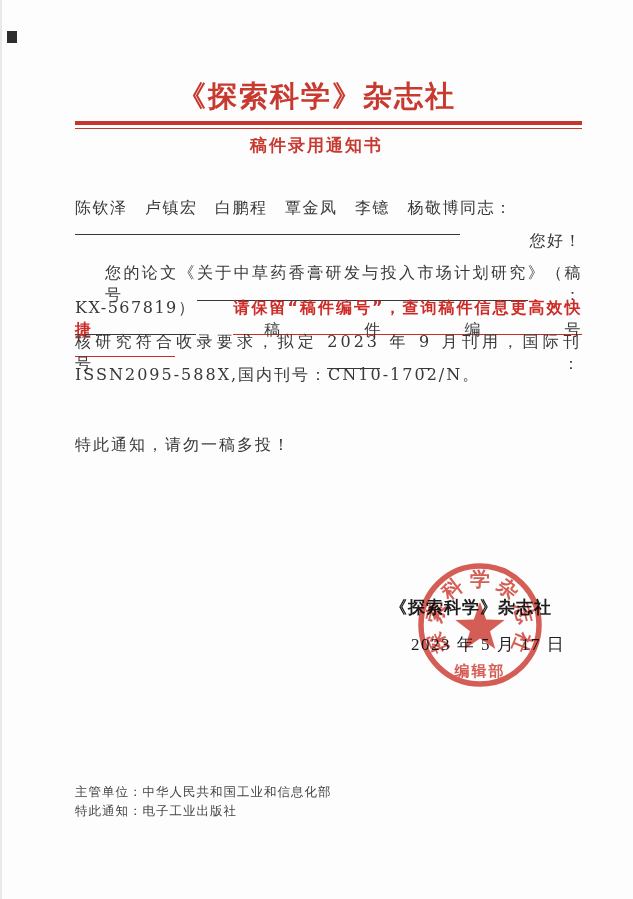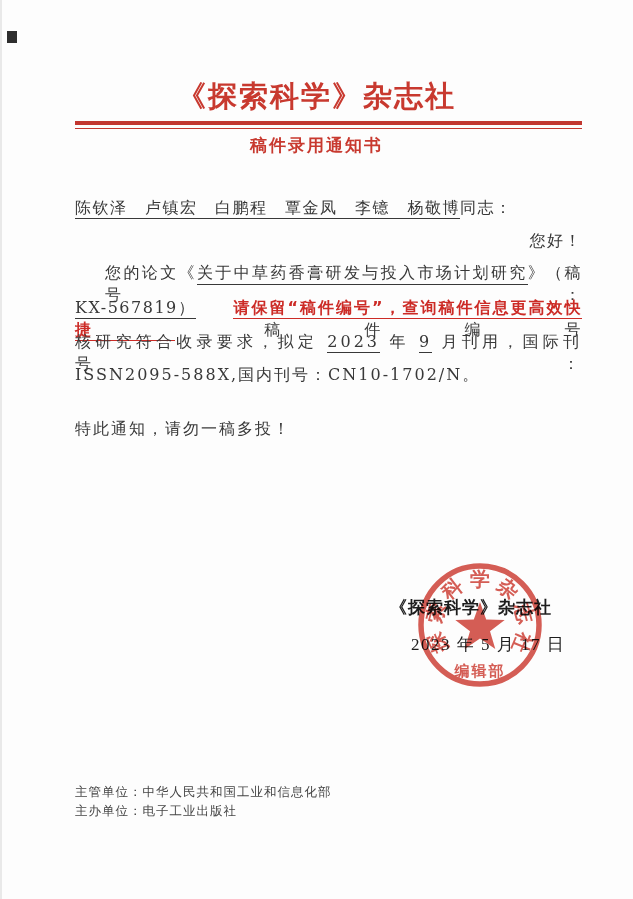--- a/index.html
+++ b/index.html
@@ -25,30 +25,30 @@
   .doc-title{
     left:0;top:134px;width:633px;text-align:center;
     font-family:"DejaVu Sans","Liberation Sans",sans-serif;
     font-weight:bold;font-size:17px;color:#c8392f;letter-spacing:2px;
   }
   .bodyline{
     left:75px;width:507px;height:22px;font-size:16px;line-height:22px;
     white-space:nowrap;letter-spacing:1.5px;
   }
   .just{white-space:normal;text-align:justify;text-align-last:justify;}
-  .u{border-bottom:1px solid currentColor;padding-bottom:1px;}
+  .u{border-bottom:1px solid currentColor;padding-bottom:17px;}
   .redbold{color:#cc2b26;font-weight:bold;
     font-family:"DejaVu Sans","Liberation Sans",sans-serif;margin-left:30px;}
   .names-line{top:197px;}
   .greeting-line{top:230px;text-align:right;}
   .p-line1{top:263px;padding-left:30px;width:477px;font-family:Liberation Mono, monospace;}
   .p-line2{top:297px;}
   .p-line3{top:331px;letter-spacing:3px;}
   .p-line4{top:364px;letter-spacing:2px;}
-  .notice-line{top:418px;letter-spacing:2px;}
+  .notice-line{top:434px;letter-spacing:2px;}
   .stamp-svg{left:407px;top:552px;width:146px;height:146px;
     mix-blend-mode:multiply;opacity:.88;z-index:2;}
   .sig-org{
     left:390px;top:596px;font-weight:bold;font-size:17px;color:#1d1d1d;
     letter-spacing:1px;white-space:nowrap;z-index:1;
   }
   .sig-date{
     left:411px;top:633px;font-size:17px;color:#1d1d1d;
     letter-spacing:1.5px;white-space:nowrap;z-index:1;font-family:Liberation Serif, serif;
   }
@@ -95,13 +95,13 @@
   <text font-size="20" text-anchor="middle" dominant-baseline="central" transform="translate(101,36.5) rotate(37.5)">杂</text>
   <text font-size="20" text-anchor="middle" dominant-baseline="central" transform="translate(117.4,61.1) rotate(75)">志</text>
   <text font-size="20" text-anchor="middle" dominant-baseline="central" transform="translate(115.5,90.6) rotate(112.5)">社</text>
   <text font-size="15" text-anchor="middle" letter-spacing="2" transform="translate(73,124)">编辑部</text>
 </svg>
 
 <div class="abs sig-org">《探索科学》杂志社</div>
 <div class="abs sig-date">2023 年 5 月 17 日</div>
 
 <div class="abs footer footer1">主管单位：中华人民共和国工业和信息化部</div>
-<div class="abs footer footer2">主办单位：电子工业出版社</div>
+<div class="abs footer footer2">特此通知：电子工业出版社</div>
 
 </body></html>

